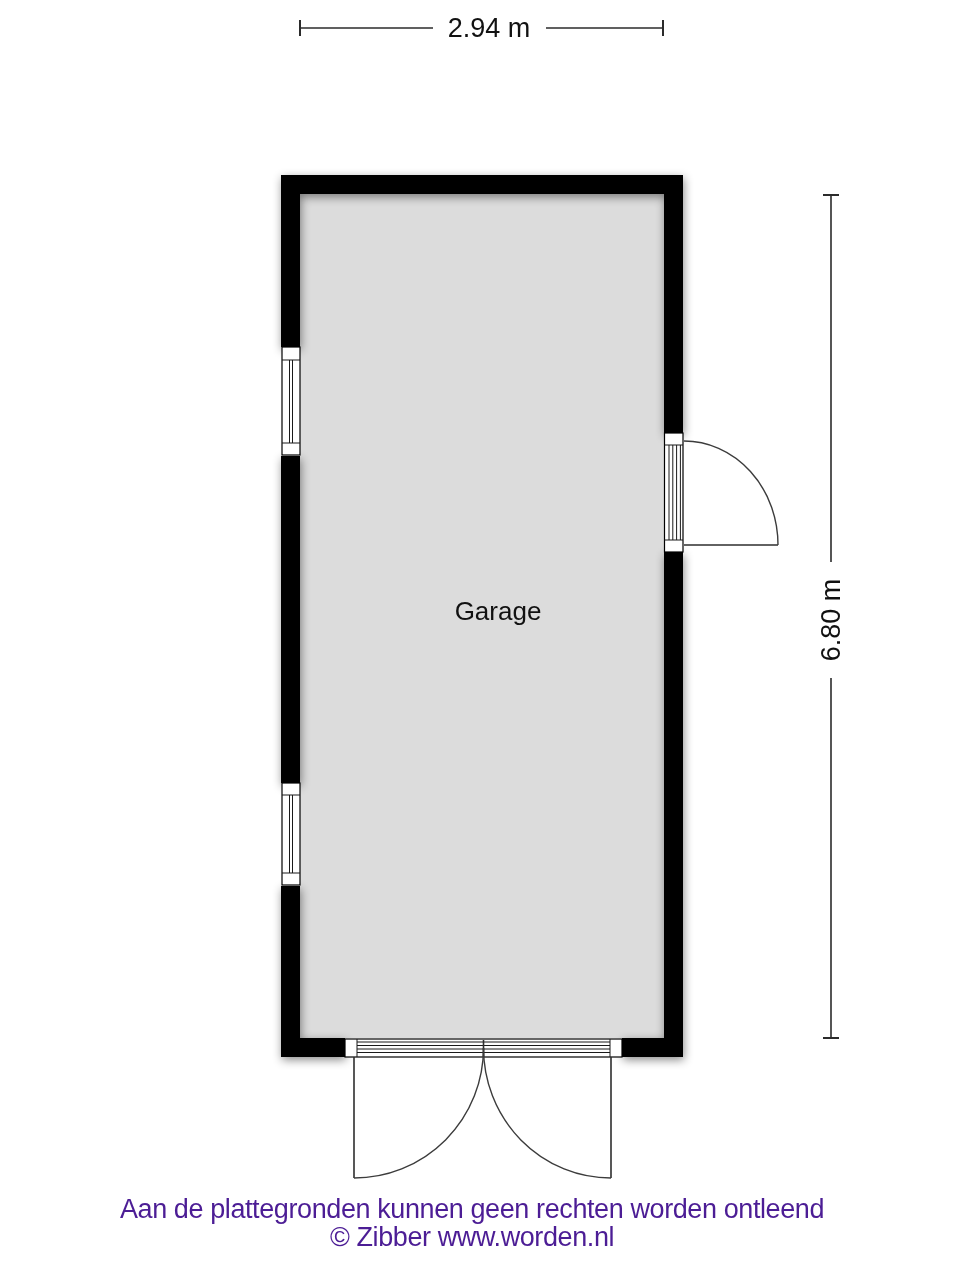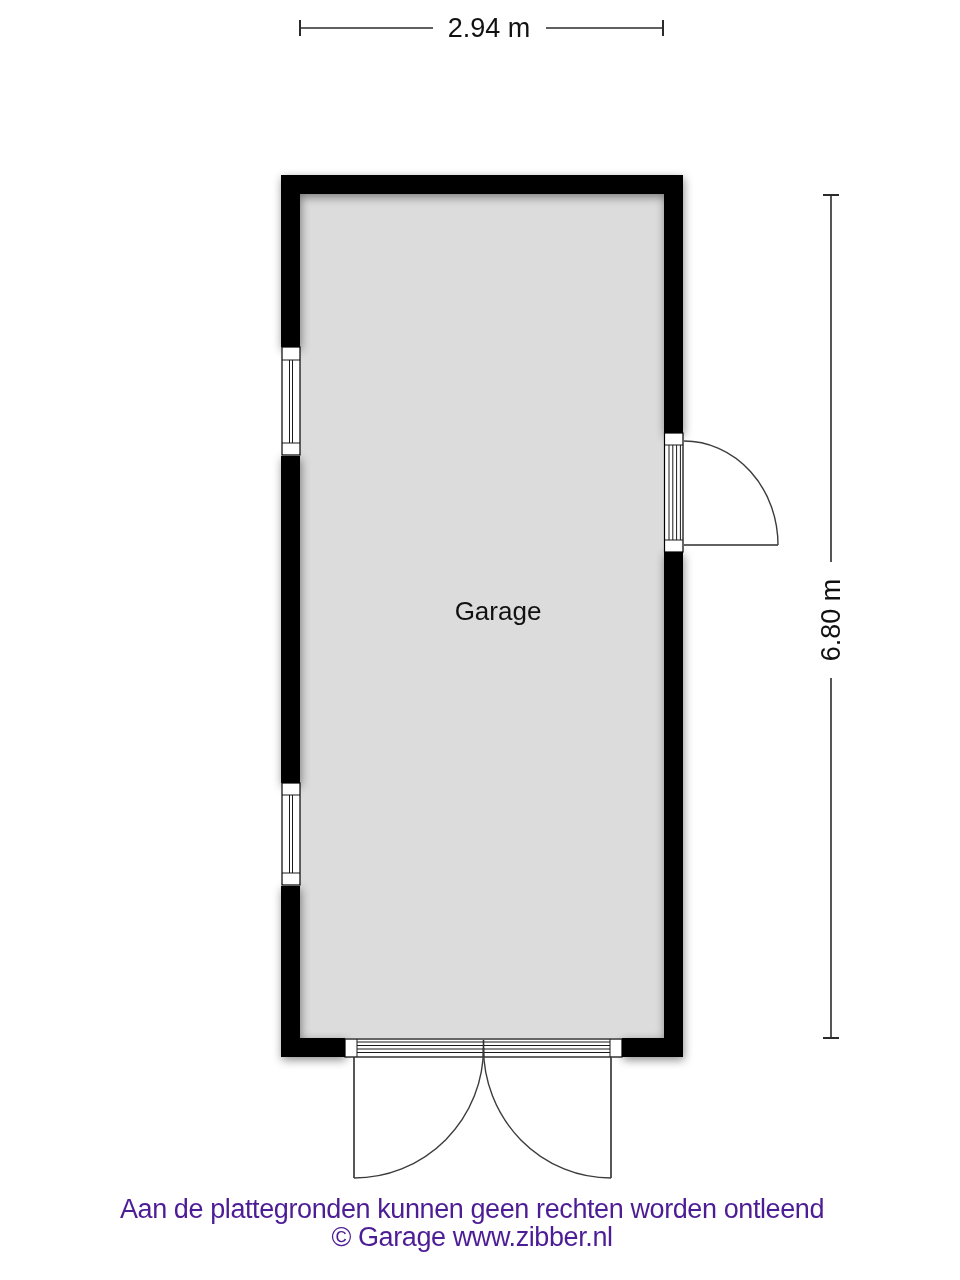--- a/index.html
+++ b/index.html
@@ -130,16 +130,16 @@
       <line class="dim-line" x1="831" y1="195" x2="831" y2="562"></line>
       <line class="dim-line" x1="831" y1="678" x2="831" y2="1038"></line>
       <line class="dim-tick" x1="823" y1="195" x2="839" y2="195"></line>
       <line class="dim-tick" x1="823" y1="1038" x2="839" y2="1038"></line>
       <text class="dim-text" x="831" y="620" text-anchor="middle" transform="rotate(-90 831 620)" dominant-baseline="central">6.80 m</text>
     </g>
   </svg>
 
   <div class="footer">
     <div>Aan de plattegronden kunnen geen rechten worden ontleend</div>
-    <div>© Garage www.zibber.nl</div>
+    <div>© Zibber www.worden.nl</div>
   </div>
 
 </div>
 
 </body></html>

